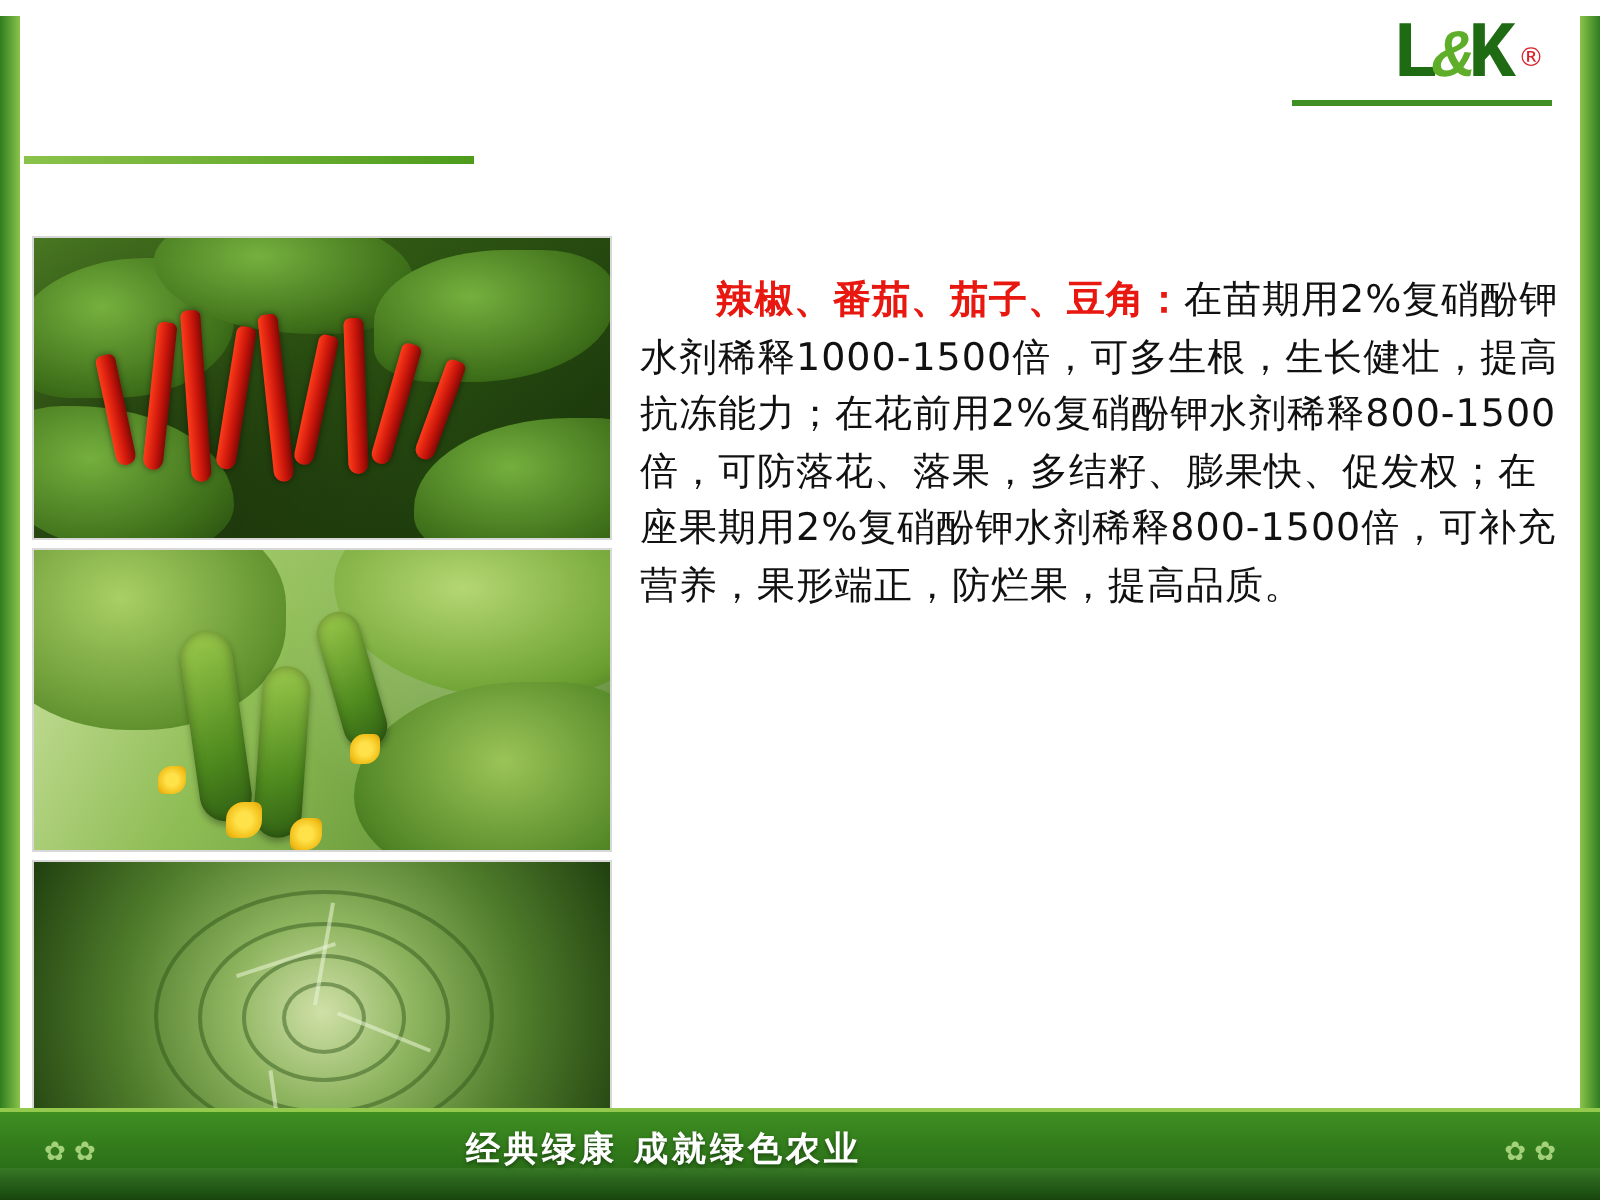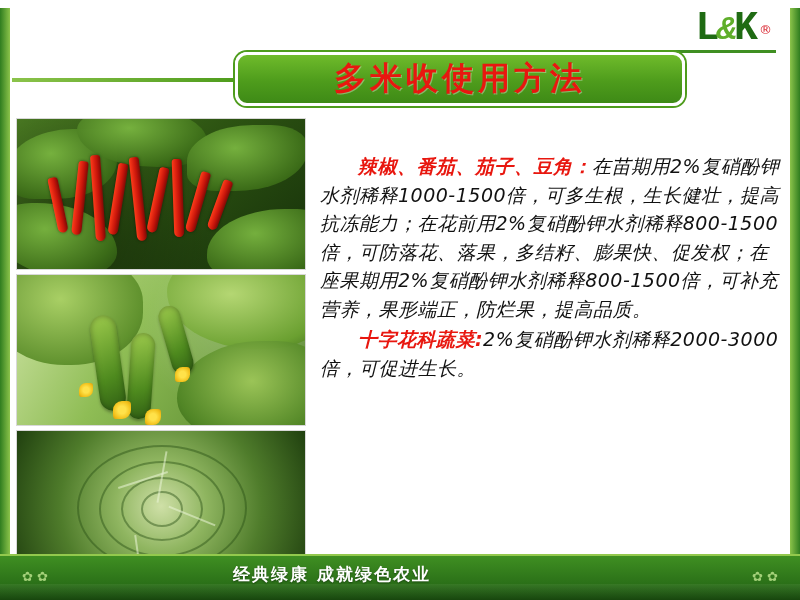--- a/index.html
+++ b/index.html
@@ -169,28 +169,27 @@
     border-radius: 50%;
   }
   .cab-vein {
     position: absolute;
     background: rgba(235,245,215,0.55);
     transform-origin: center;
   }
 
   
   .body-text {
-    position: absolute; left: 320px; top: 152px;
+    position: absolute; left: 320px; top: 136px;
     width: 462px;
     color: #111111;
     font-size: 19px;
     line-height: 1.5;
     letter-spacing: 0.5px;
     font-family: "DejaVu Sans", "Liberation Sans", sans-serif;
-    font-style: italic;
   }
   .para { margin-bottom: 2px; text-indent: 2em; }
   .para.p3 { text-indent: 2em; }
   .hl { color: #e8170f; font-weight: bold; }
   .hl-orange { color: #e8170f; font-weight: bold; }
 </style>
 </head>
 <body>
 
 <div class="page">
@@ -201,23 +200,20 @@
 
   <div class="logo">
     <span class="logo-mark">
       <span>L</span><span class="amp">&amp;</span><span>K</span>
     </span>
     <span class="logo-reg">®</span>
   </div>
   <div class="logo-underline"></div>
 
   <div class="title-connector"></div>
-  <div class="title-bar">
-    <span class="title-text">多米收使用方法</span>
-  </div>
 
   <div class="photos">
 
     <div class="photo photo-chili">
       <div class="leafy" style="left:-10px; top:10px; width:110px; height:70px;"></div>
       <div class="leafy" style="left:60px; top:-12px; width:130px; height:60px; border-radius:40% 60% 35% 65%;"></div>
       <div class="leafy" style="left:170px; top:6px; width:120px; height:66px; border-radius:55% 30% 60% 25%;"></div>
       <div class="leafy" style="left:-20px; top:84px; width:120px; height:74px; border-radius:30% 70% 35% 65%;"></div>
       <div class="leafy" style="left:190px; top:90px; width:120px; height:70px; border-radius:65% 25% 55% 30%;"></div>
       <div class="chili" style="left:58px; top:42px; height:74px; transform:rotate(6deg);"></div>
@@ -254,23 +250,20 @@
       <div class="cab-vein" style="left:150px; top:84px; width:50px; height:2px; transform:rotate(22deg);"></div>
       <div class="cab-vein" style="left:120px; top:104px; width:2px; height:40px; transform:rotate(-8deg);"></div>
     </div>
 
   </div>
 
   <div class="body-text">
     <p class="para">
       <span class="hl">辣椒、番茄、茄子、豆角：</span><span>在苗期用2%复硝酚钾水剂稀释1000-1500倍，可多生根，生长健壮，提高抗冻能力；在花前用2%复硝酚钾水剂稀释800-1500倍，可防落花、落果，多结籽、膨果快、促发权；在座果期用2%复硝酚钾水剂稀释800-1500倍，可补充营养，果形端正，防烂果，提高品质。</span>
     </p>
-    <p class="para p3">
-      <span class="hl-orange">十字花科蔬菜:</span><span>2%复硝酚钾水剂稀释2000-3000倍，可促进生长。</span>
-    </p>
   </div>
 
   <div class="frame-bottom">
     <div class="bottom-shine"></div>
   </div>
   <div class="footer-deco-left">✿ ✿</div>
   <div class="footer-deco-right">✿ ✿</div>
   <div class="footer-text">经典绿康   成就绿色农业</div>
 
 </div>

